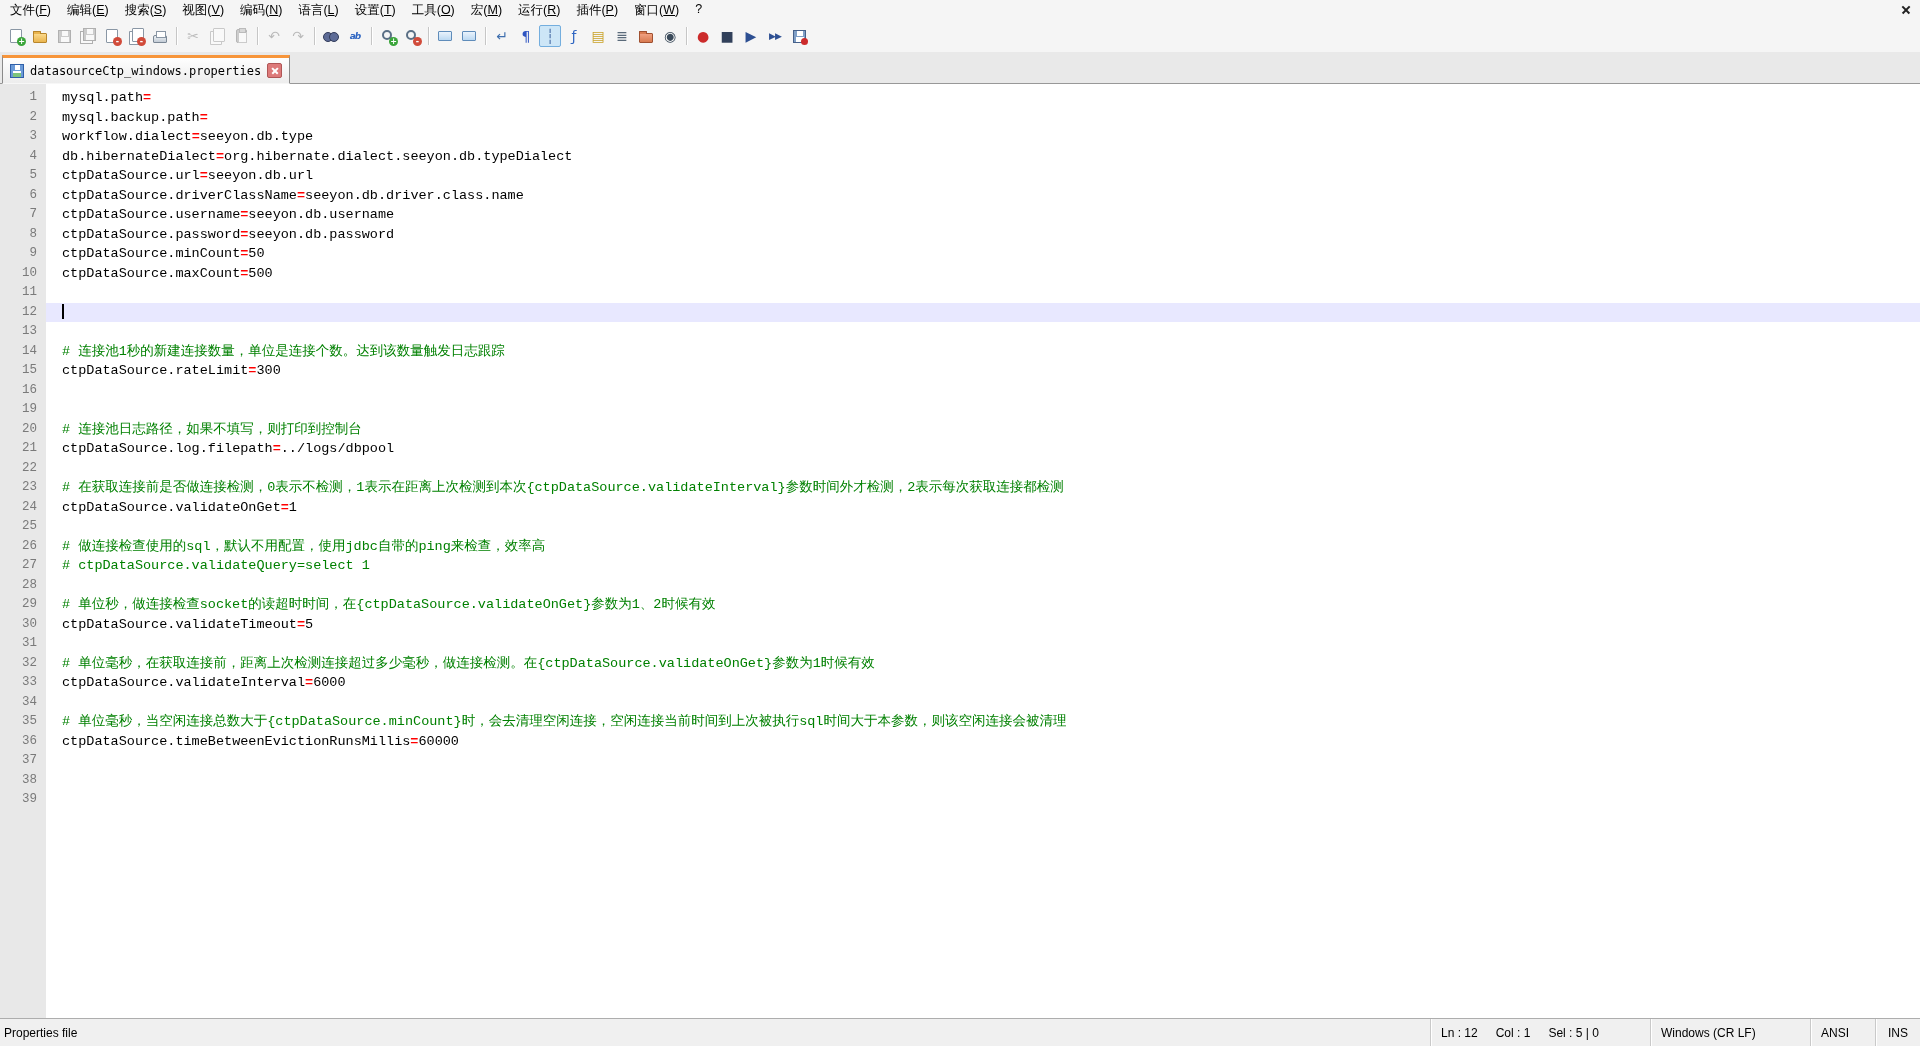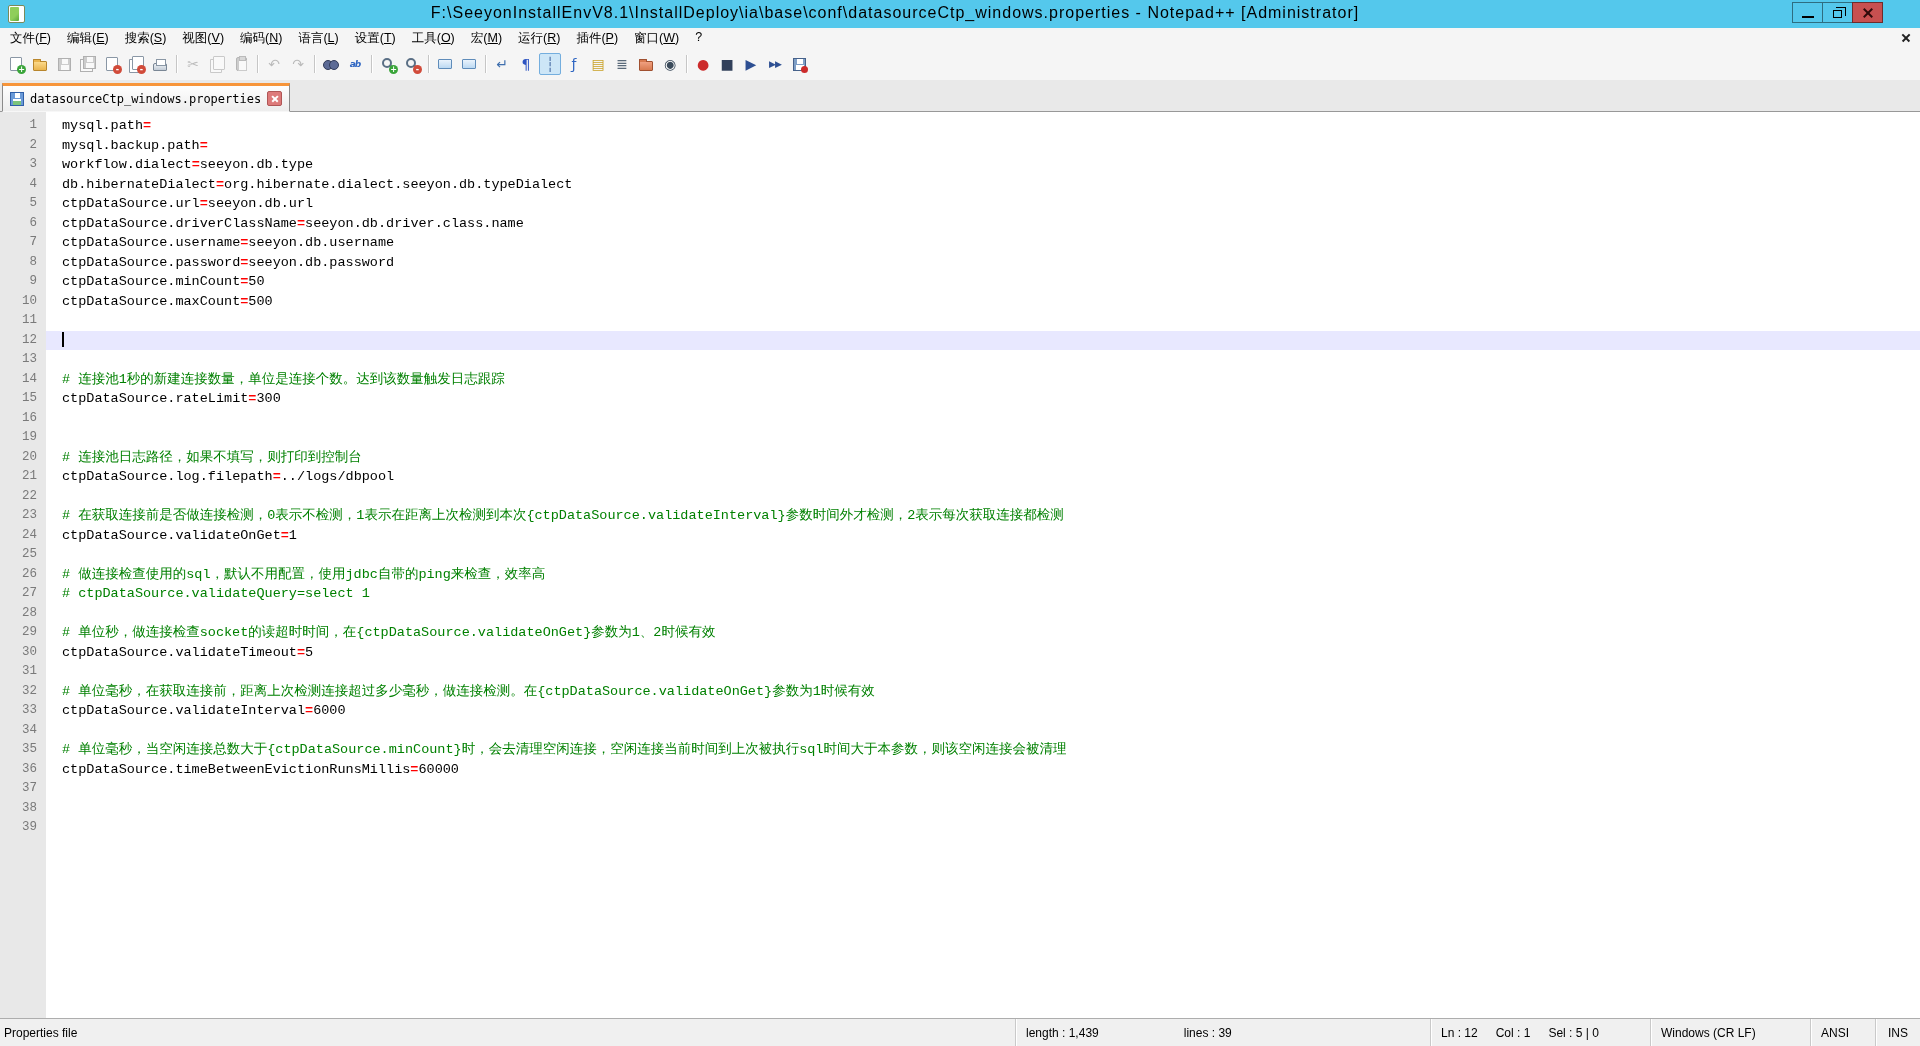--- a/index.html
+++ b/index.html
@@ -111,35 +111,20 @@
   .sb-doctype { flex:1; border-left:none; box-shadow:none; padding-left:4px; }
   .sb-len { width:415px; } .sb-pos { width:220px; } .sb-eol { width:160px; }
   .sb-enc { width:65px; } .sb-ins { width:45px; padding-left:12px; }
   .gap85 { margin-left:85px; } .gap18 { margin-left:18px; }
 </style>
 </head>
 <body>
 
 <div class="app">
 
-  <div class="titlebar">
-    <span class="np-logo"></span>
-    <div class="title-text">F:\SeeyonInstallEnvV8.1\InstallDeploy\ia\base\conf\datasourceCtp_windows.properties - Notepad++ [Administrator]</div>
-    <div class="win-controls">
-      <div class="win-btn">
-          <span class="ic-min"></span>
-        </div>
-      <div class="win-btn">
-          <span class="ic-restore"></span>
-        </div>
-      <div class="win-btn close">
-          <span class="ic-x"></span>
-        </div>
-    </div>
-  </div>
 
   <div class="menubar">
     <span id="menu-items" style="display:flex">
         <span class="menu-item">文件(<u>F</u>)</span>
         <span class="menu-item">编辑(<u>E</u>)</span>
         <span class="menu-item">搜索(<u>S</u>)</span>
         <span class="menu-item">视图(<u>V</u>)</span>
         <span class="menu-item">编码(<u>N</u>)</span>
         <span class="menu-item">语言(<u>L</u>)</span>
         <span class="menu-item">设置(<u>T</u>)</span>
@@ -416,24 +401,20 @@
         <span class="code-wrap"></span>
       </div>
       <div class="ed-line">
         <span class="ln">39</span>
         <span class="code-wrap"></span>
       </div>
     </div>
 
   <div class="statusbar">
     <div class="sb-sec sb-doctype">Properties file</div>
-    <div class="sb-sec sb-len">
-      <span>length : 1,439</span>
-      <span class="gap85">lines : 39</span>
-    </div>
     <div class="sb-sec sb-pos">
       <span>Ln : 12</span>
       <span class="gap18">Col : 1</span>
       <span class="gap18">Sel : 5 | 0</span>
     </div>
     <div class="sb-sec sb-eol">Windows (CR LF)</div>
     <div class="sb-sec sb-enc">ANSI</div>
     <div class="sb-sec sb-ins">INS</div>
   </div>
 

